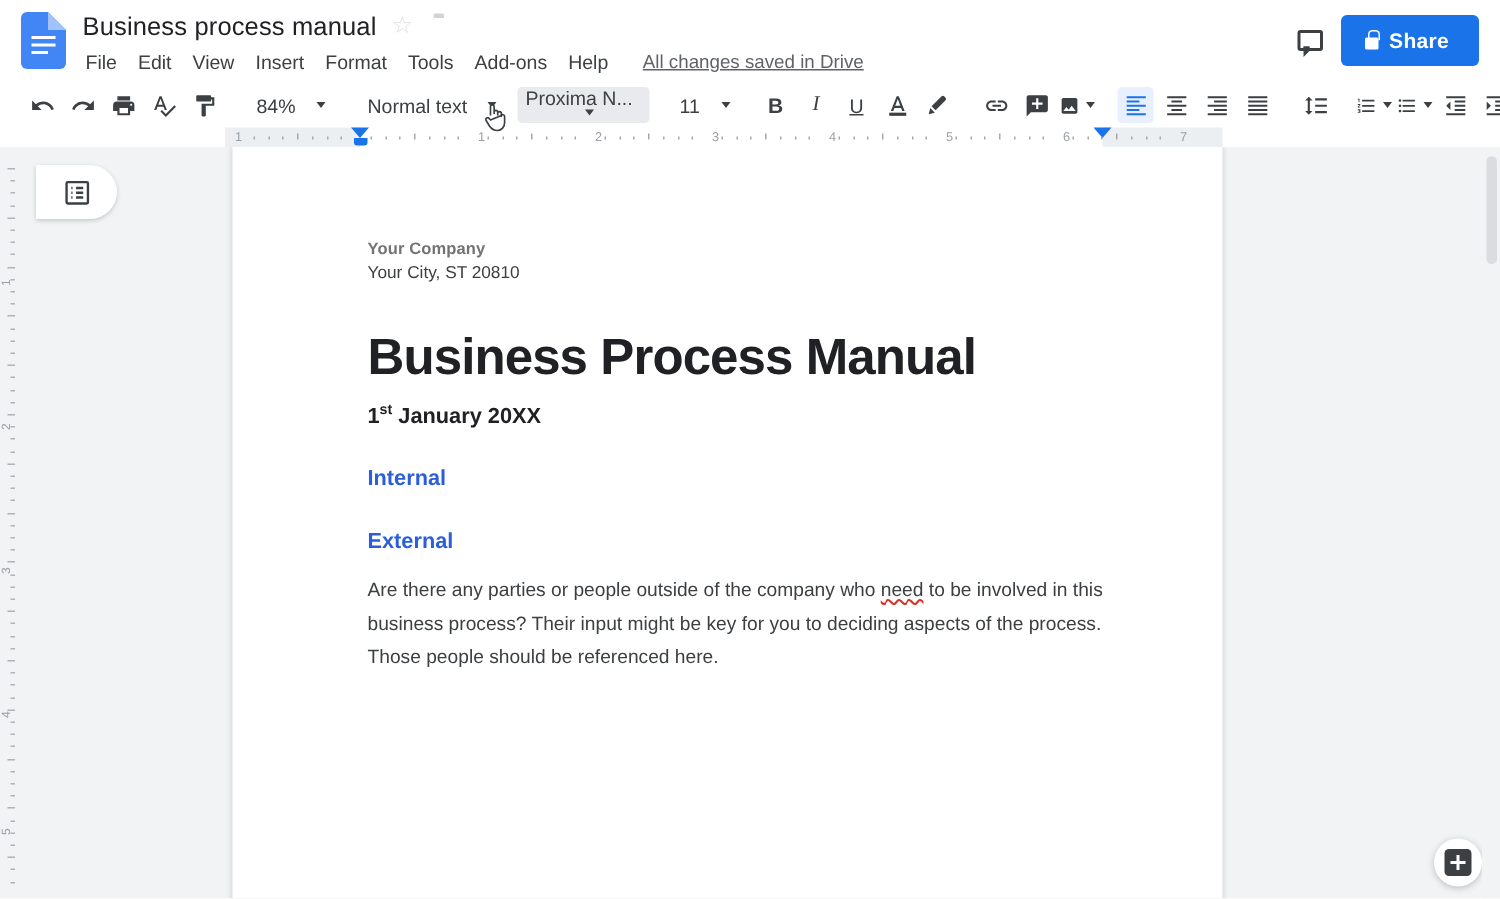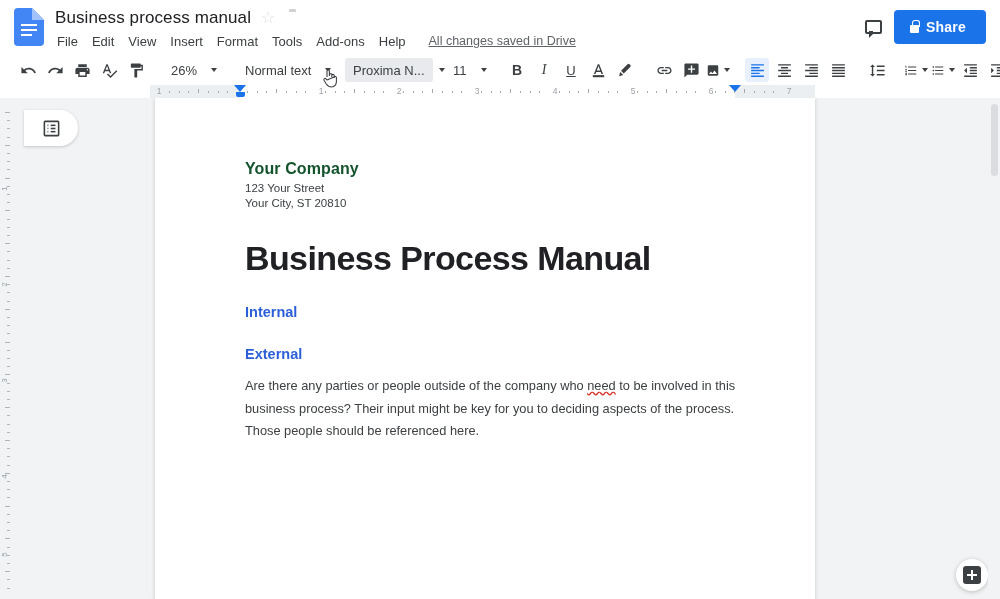--- a/index.html
+++ b/index.html
@@ -47,21 +47,21 @@
     display: flex; align-items: center; padding-left: 16px; background: #fff;
   }
   .tb { height: 24px; min-width: 24px; display: flex; align-items: center; justify-content: center; margin-right: 3px; border-radius: 3px; color: #3c4043; font-size: 13px; position: relative; }
   .tb.active { background: #e8f0fe; color: #1a73e8; }
   .sep { width: 1px; height: 18px; background: #dadce0; margin: 0 6px; }
   .caret { width: 0; height: 0; border-left: 3.5px solid transparent; border-right: 3.5px solid transparent; border-top: 4px solid #3c4043; margin-left: 4px; }
   .combo { height: 24px; display: flex; align-items: center; padding: 0 4px 0 8px; border-radius: 3px; font-size: 13px; color: #3c4043; white-space: nowrap; }
   .combo .lbl { margin-right: 10px; }
   .combo.zoom { min-width: 62px; }
   .combo.style { min-width: 96px; }
-  .combo.font { min-width: 88px; background: #e8eaed; }
+  .combo.font { min-width: 88px; background: #e8eaed; flex-direction: column; }
   .combo.size { min-width: 48px; }
   svg.ic { display: block; }
 
   
   .hruler { position: absolute; left: 0; top: 85px; width: 1000px; height: 13px; background: #fff; }
   .hruler .track { position: absolute; left: 150px; top: 0; width: 665px; height: 13px; background: #fff; }
   .hruler .margin { position: absolute; top: 0; height: 13px; background: #eceff1; }
   .tick { position: absolute; top: 6px; width: 1px; height: 2px; background: #a8a8a8; }
   .tick.maj { top: 4px; height: 4px; }
   .rnum { position: absolute; top: 1px; font-size: 8.5px; color: #9aa0a6; transform: translateX(-50%); }
@@ -79,21 +79,21 @@
     position: absolute; left: 10px; top: 12px; width: 54px; height: 36px;
     background: #fff; border-radius: 0 20px 20px 0; display: flex; align-items: center; justify-content: center;
     box-shadow: 0 1px 3px rgba(60,64,67,.25);
   }
   .page {
     position: absolute; left: 141px; top: 0; width: 660px; min-height: 501px; background: #fff;
     box-shadow: 0 1px 3px 1px rgba(60,64,67,.15);
   }
   .page-body { padding: 62px 74px 0 90px; }
 
-  .company { font-size: 16px; font-weight: bold; color: #14532d; letter-spacing: .1px; }
+  .company { font-size: 11px; font-weight: bold; color: #737373; letter-spacing: .1px; }
   .addr { font-size: 11.5px; color: #3c4043; line-height: 14.6px; margin-top: 3px; }
   .doc-h1 { font-size: 34px; font-weight: bold; color: #202124; letter-spacing: -.6px; margin-top: 28px; line-height: 40px; }
   .doc-date { font-size: 14.5px; font-weight: bold; color: #202124; margin-top: 10px; }
   .doc-date sup { font-size: 9.5px; vertical-align: super; }
   .h-section { font-size: 14px; font-weight: bold; color: #202124; letter-spacing: .4px; margin-top: 32px; }
   .h-sub { font-size: 14.5px; font-weight: bold; color: #2b5fd9; margin-top: 26px; }
   .para { font-size: 12.8px; color: #3c4043; line-height: 22.5px; margin-top: 13px; }
   .misspell { text-decoration: underline wavy #d93025; text-decoration-skip-ink: none; }
 
   .explore-fab {
@@ -179,21 +179,21 @@
     </div>
     <div class="tb">
       <svg class="ic" width="17" height="17" viewBox="0 0 24 24" fill="#3c4043">
           <path d="M18 4V3c0-.55-.45-1-1-1H5c-.55 0-1 .45-1 1v4c0 .55.45 1 1 1h12c.55 0 1-.45 1-1V6h1v4H9v11c0 .55.45 1 1 1h2c.55 0 1-.45 1-1v-9h8V4h-3z"></path>
         </svg>
     </div>
 
     <div class="sep"></div>
 
     <div class="combo zoom">
-      <span class="lbl">26%</span>
+      <span class="lbl">84%</span>
       <span class="caret"></span>
     </div>
 
     <div class="sep"></div>
 
     <div class="combo style">
       <span class="lbl">Normal text</span>
       <span class="caret"></span>
     </div>
 
@@ -464,26 +464,26 @@
         <line x1="7" y1="16" x2="8" y2="16"></line>
           <line x1="11" y1="16" x2="17" y2="16"></line>
       </svg>
     </div>
 
     <div class="page">
       <div class="page-body">
 
         <div class="company">Your Company</div>
         <div class="addr">
-          <div>123 Your Street</div>
           <div>Your City, ST 20810</div>
         </div>
 
         <div class="doc-h1">Business Process Manual</div>
 
+        <div class="doc-date"><span>1</span><sup>st</sup><span> January 20XX</span></div>
 
 
         <div class="h-sub">Internal</div>
 
         <div class="h-sub">External</div>
         <div class="para"><span>Are there any parties or people outside of the company who </span><span class="misspell">need</span><span> to be involved in this business process? Their input might be key for you to deciding aspects of the process. Those people should be referenced here.</span></div>
 
       </div>
     </div>
 

